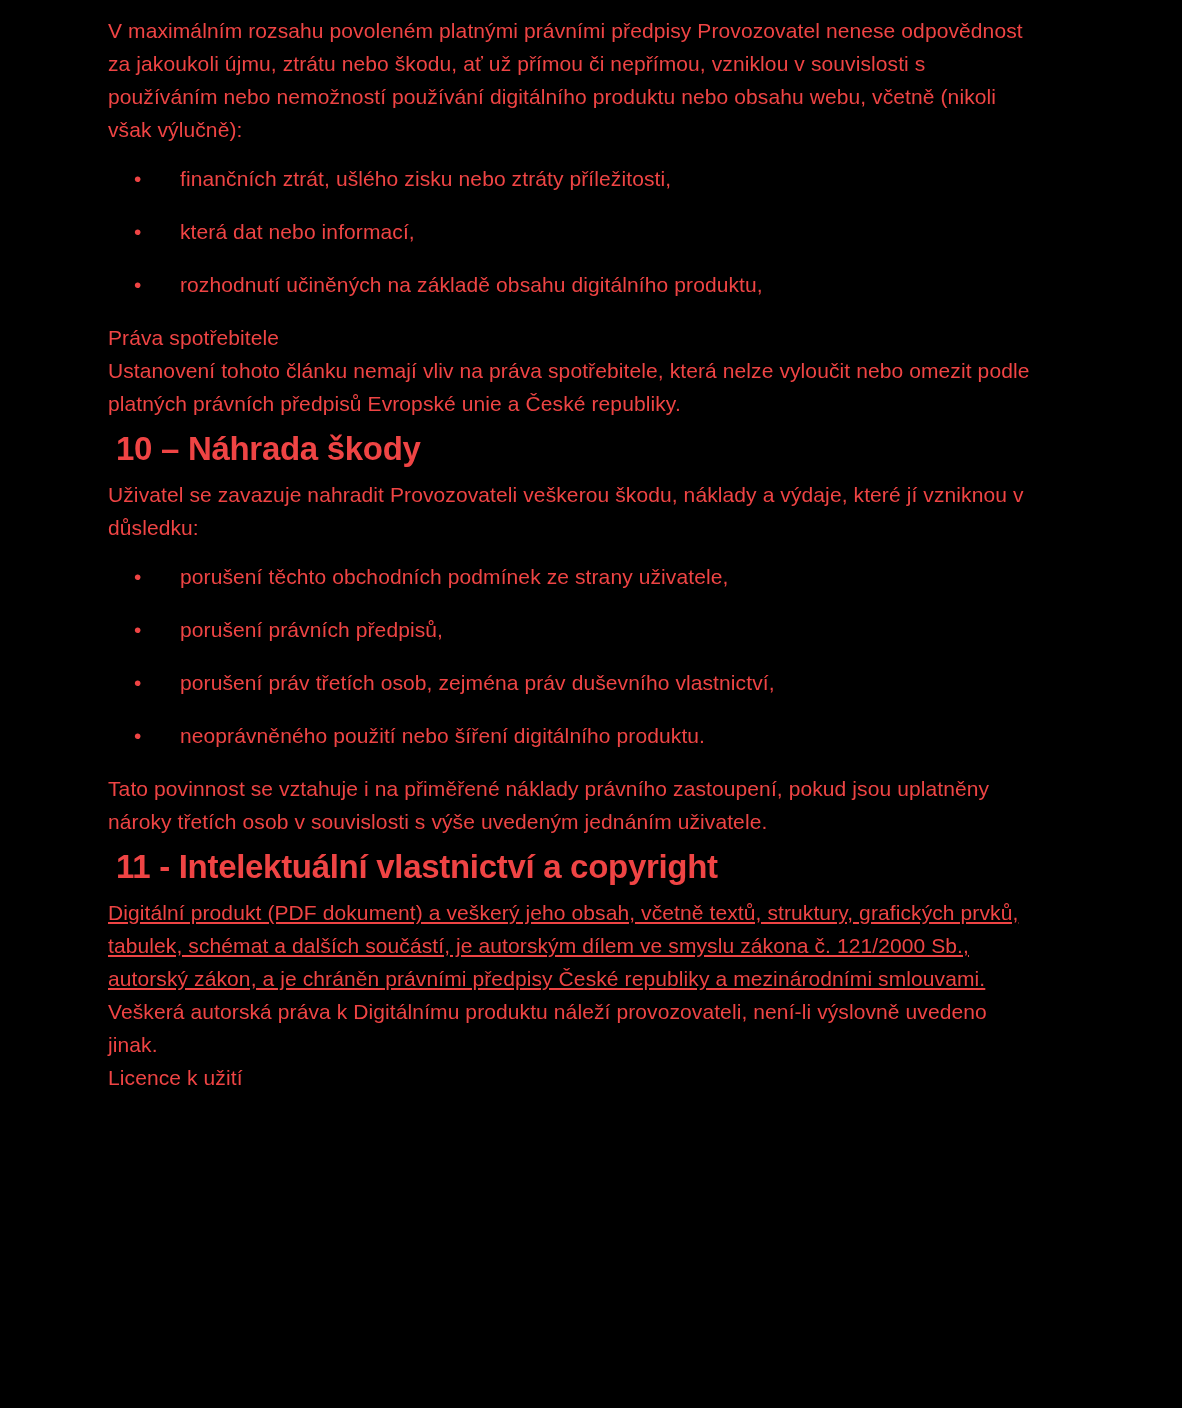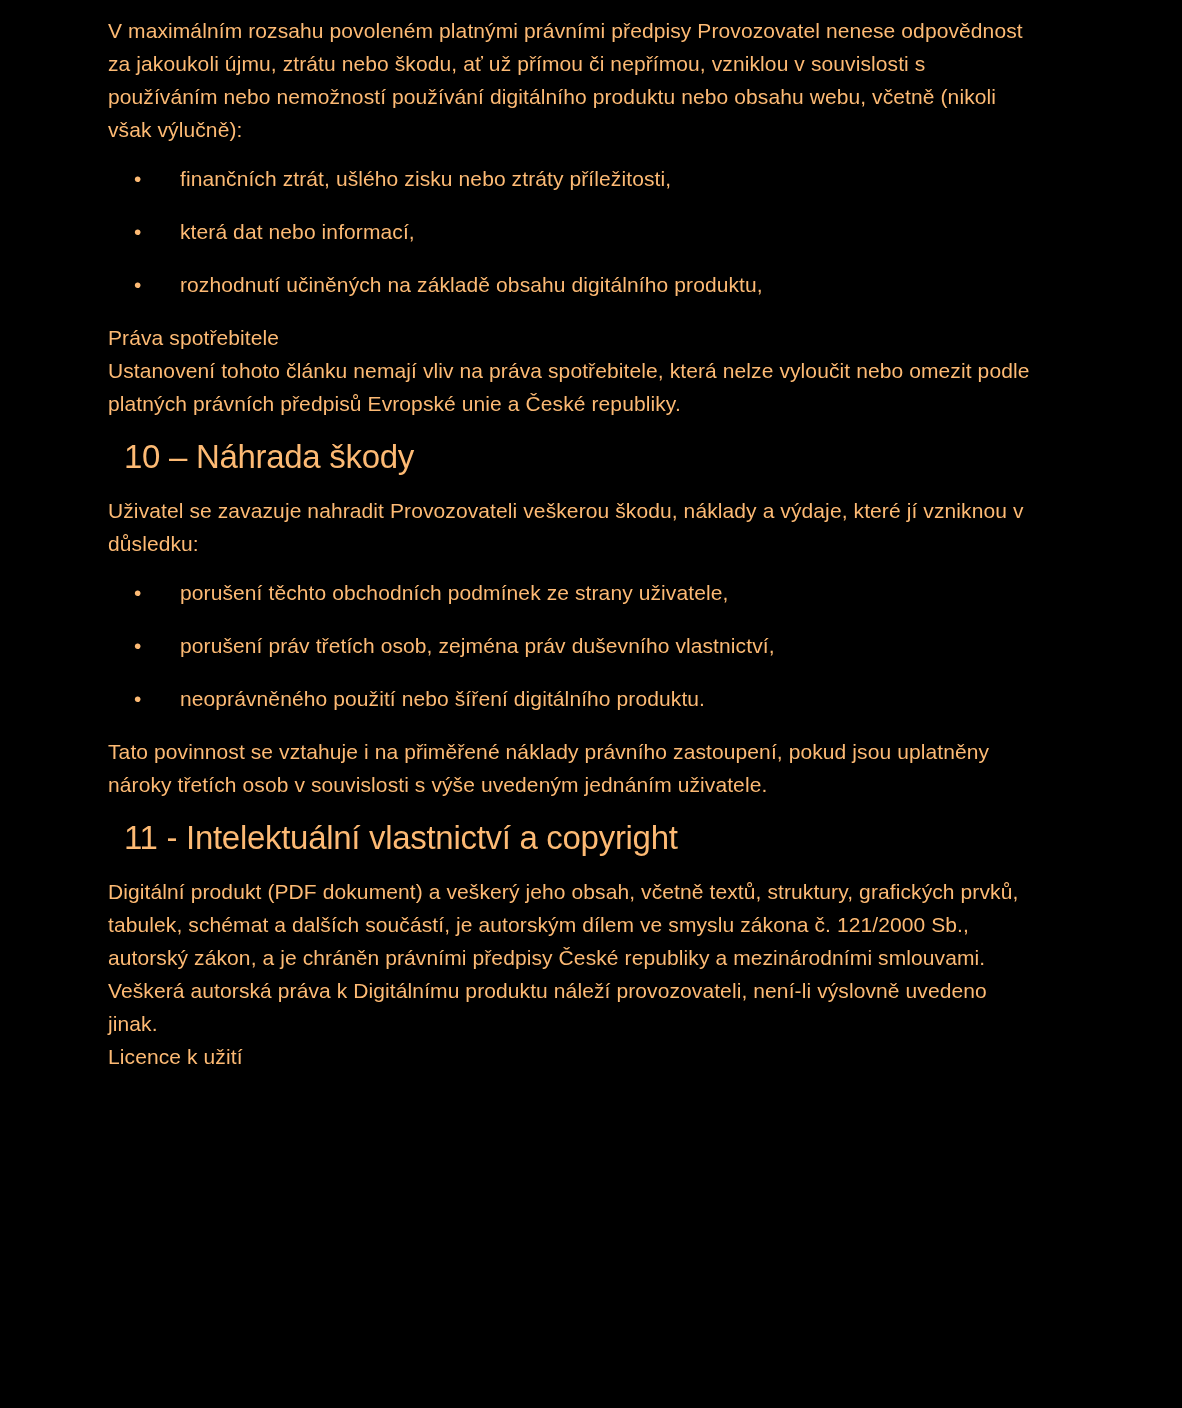--- a/index.html
+++ b/index.html
@@ -6,21 +6,21 @@
     margin: 0;
     padding: 0;
     background: #000000;
   }
   .page {
     position: relative;
     width: 1182px;
     min-height: 1408px;
     box-sizing: border-box;
     background: #000000;
-    color: #fdba74;
+    color: #ef4444;
     font-family: "Liberation Sans", "DejaVu Sans", sans-serif;
     padding: 14px 144px 0 108px;
     overflow: hidden;
   }
   .content {
     max-width: 930px;
   }
   p.body-text {
     margin: 0;
     font-size: 21px;
@@ -50,37 +50,37 @@
     line-height: 33px;
   }
   h4.sub-heading {
     margin: 0;
     font-size: 21px;
     line-height: 33px;
     font-weight: 400;
     letter-spacing: 0.1px;
   }
   h2.section-heading {
-    margin: 16px;
+    margin: 8px;
     font-size: 33px;
     line-height: 42px;
-    font-weight: 400;
+    font-weight: 700;
     letter-spacing: -0.3px;
   }
   
   .mt-liability-list   { margin-top: 16px; }
   .mt-consumer-head    { margin-top: 28px; }
   .mt-consumer-par     { margin-top: 22px; }
   .mt-s10-head         { margin-top: 22px; }
   .mt-s10-intro        { margin-top: 33px; }
   .mt-damages-list     { margin-top: 20px; }
   .mt-s10-outro        { margin-top: 6px; }
   .mt-s11-head         { margin-top: 18px; }
   .mt-autorska-head    { margin-top: 32px; }
-  .mt-copyright-p1     { margin-top: 20px; }
+  .mt-copyright-p1     { margin-top: 20px; text-decoration: underline; }
   .mt-copyright-p2     { margin-top: 11px; }
   .mt-licence-head     { margin-top: 16px; }
 </style>
 </head>
 <body>
 
 <div class="page">
   <div class="content">
 
     <p class="body-text">V maximálním rozsahu povoleném platnými právními předpisy Provozovatel nenese odpovědnost za jakoukoli újmu, ztrátu nebo škodu, ať už přímou či nepřímou, vzniklou v souvislosti s používáním nebo nemožností používání digitálního produktu nebo obsahu webu, včetně (nikoli však výlučně):</p>
@@ -94,20 +94,21 @@
     <h4 class="sub-heading mt-consumer-head">Práva spotřebitele</h4>
 
     <p class="body-text mt-consumer-par">Ustanovení tohoto článku nemají vliv na práva spotřebitele, která nelze vyloučit nebo omezit podle platných právních předpisů Evropské unie a České republiky.</p>
 
     <h2 class="section-heading mt-s10-head">10 – Náhrada škody</h2>
 
     <p class="body-text mt-s10-intro">Uživatel se zavazuje nahradit Provozovateli veškerou škodu, náklady a výdaje, které jí vzniknou v důsledku:</p>
 
     <ul class="bullet-list mt-damages-list">
       <li>porušení těchto obchodních podmínek ze strany uživatele,</li>
+      <li>porušení právních předpisů,</li>
       <li>porušení práv třetích osob, zejména práv duševního vlastnictví,</li>
       <li>neoprávněného použití nebo šíření digitálního produktu.</li>
     </ul>
 
     <p class="body-text mt-s10-outro">Tato povinnost se vztahuje i na přiměřené náklady právního zastoupení, pokud jsou uplatněny nároky třetích osob v souvislosti s výše uvedeným jednáním uživatele.</p>
 
     <h2 class="section-heading mt-s11-head">11 - Intelektuální vlastnictví a copyright</h2>
 
 
     <p class="body-text mt-copyright-p1">Digitální produkt (PDF dokument) a veškerý jeho obsah, včetně textů, struktury, grafických prvků, tabulek, schémat a dalších součástí, je autorským dílem ve smyslu zákona č. 121/2000 Sb., autorský zákon, a je chráněn právními předpisy České republiky a mezinárodními smlouvami.</p>

